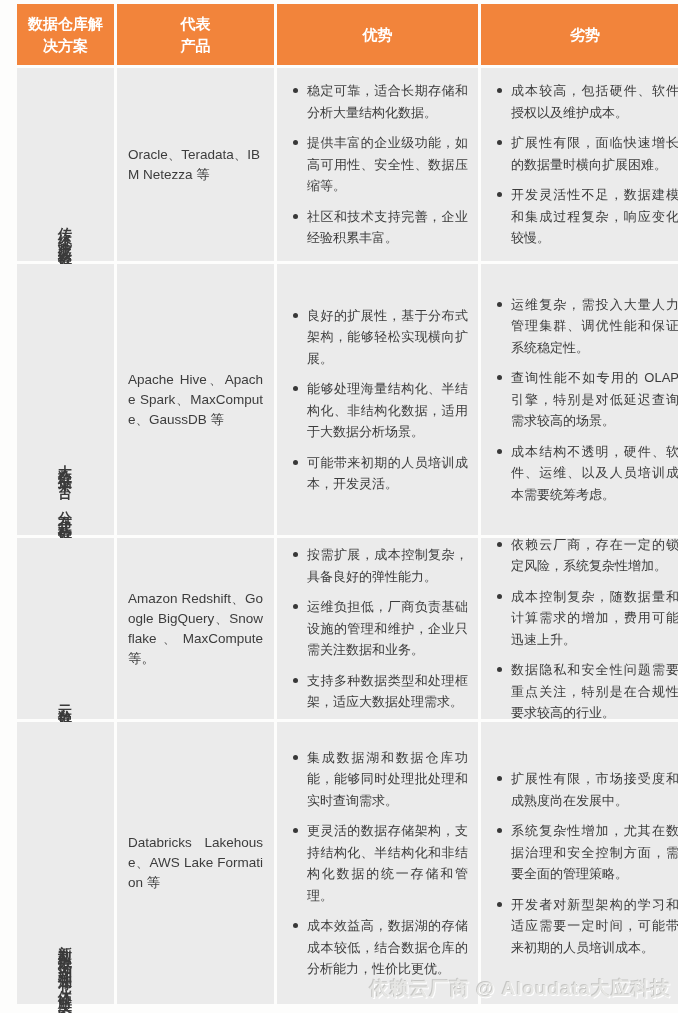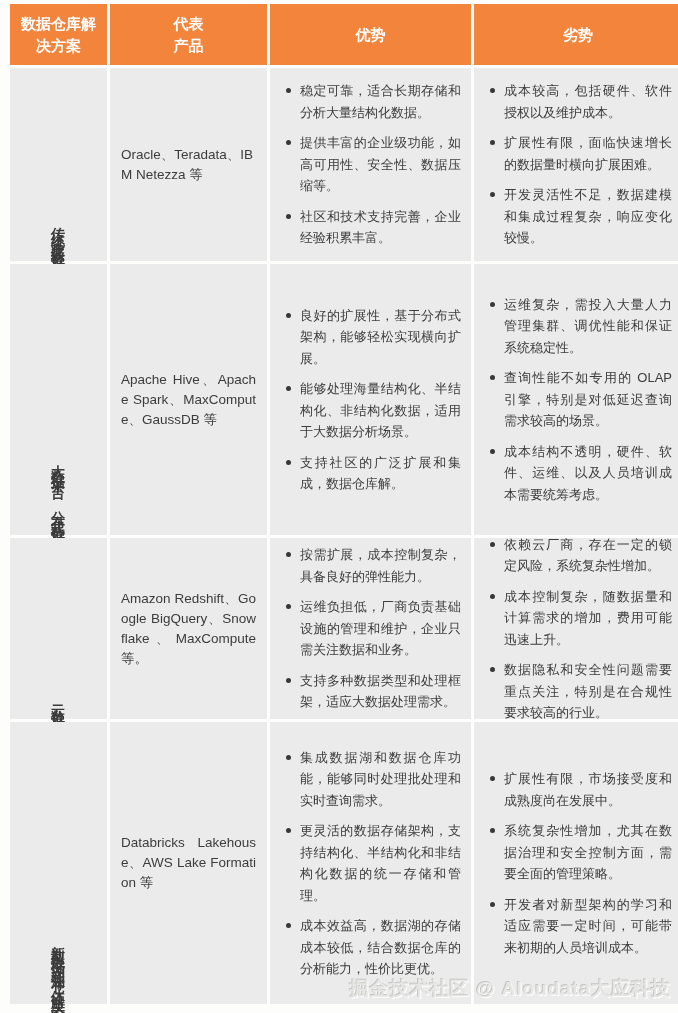--- a/index.html
+++ b/index.html
@@ -3,21 +3,21 @@
 <meta charset="utf-8">
 <style>
   html,body{margin:0;padding:0;background:#ffffff;}
   body{font-family:"Liberation Sans","DejaVu Sans",sans-serif;}
 
   .page{position:relative;width:678px;height:1013px;background:#ffffff;overflow:hidden;}
 
   .grid{
     box-sizing:border-box;
     width:678px;height:1013px;
-    padding:4px 3px 9px 10px;
+    padding:4px 3px 9px 17px;
     display:grid;
     grid-template-columns:97px 157px 201px 208px;
     grid-template-rows:61px 193px 271px 181px 282px;
     gap:3px;
     background:#fdfdfc;
   }
   .trow{display:contents;}
 
   .hcell{
     background:#F2843B;
@@ -139,21 +139,21 @@
       <div class="cell name-cell">
         <span class="vtext">大数据平台+分布式数据仓库</span>
       </div>
       <div class="cell products-cell">
         <span class="ptext">Apache Hive、Apache Spark、MaxCompute、GaussDB 等</span>
       </div>
       <div class="cell list-cell">
         <ul>
             <li><span class="dot"></span><span>良好的扩展性，基于分布式架构，能够轻松实现横向扩展。</span></li>
             <li><span class="dot"></span><span>能够处理海量结构化、半结构化、非结构化数据，适用于大数据分析场景。</span></li>
-            <li><span class="dot"></span><span>支持社区的广泛扩展和集成，数据仓库解。</span></li>
+            <li><span class="dot"></span><span>可能带来初期的人员培训成本，开发灵活。</span></li>
           </ul>
       </div>
       <div class="cell list-cell">
         <ul>
             <li><span class="dot"></span><span>运维复杂，需投入大量人力管理集群、调优性能和保证系统稳定性。</span></li>
             <li><span class="dot"></span><span>查询性能不如专用的 OLAP 引擎，特别是对低延迟查询需求较高的场景。</span></li>
             <li><span class="dot"></span><span>成本结构不透明，硬件、软件、运维、以及人员培训成本需要统筹考虑。</span></li>
           </ul>
       </div>
     </div>
@@ -199,14 +199,14 @@
         <ul>
             <li><span class="dot"></span><span>扩展性有限，市场接受度和成熟度尚在发展中。</span></li>
             <li><span class="dot"></span><span>系统复杂性增加，尤其在数据治理和安全控制方面，需要全面的管理策略。</span></li>
             <li><span class="dot"></span><span>开发者对新型架构的学习和适应需要一定时间，可能带来初期的人员培训成本。</span></li>
           </ul>
       </div>
     </div>
 
   </div>
 
-  <div class="watermark">掘金技术社区 @ Aloudata大应科技</div>
+  <div class="watermark">依赖云厂商 @ Aloudata大应科技</div>
 </div>
 
 </body></html>

